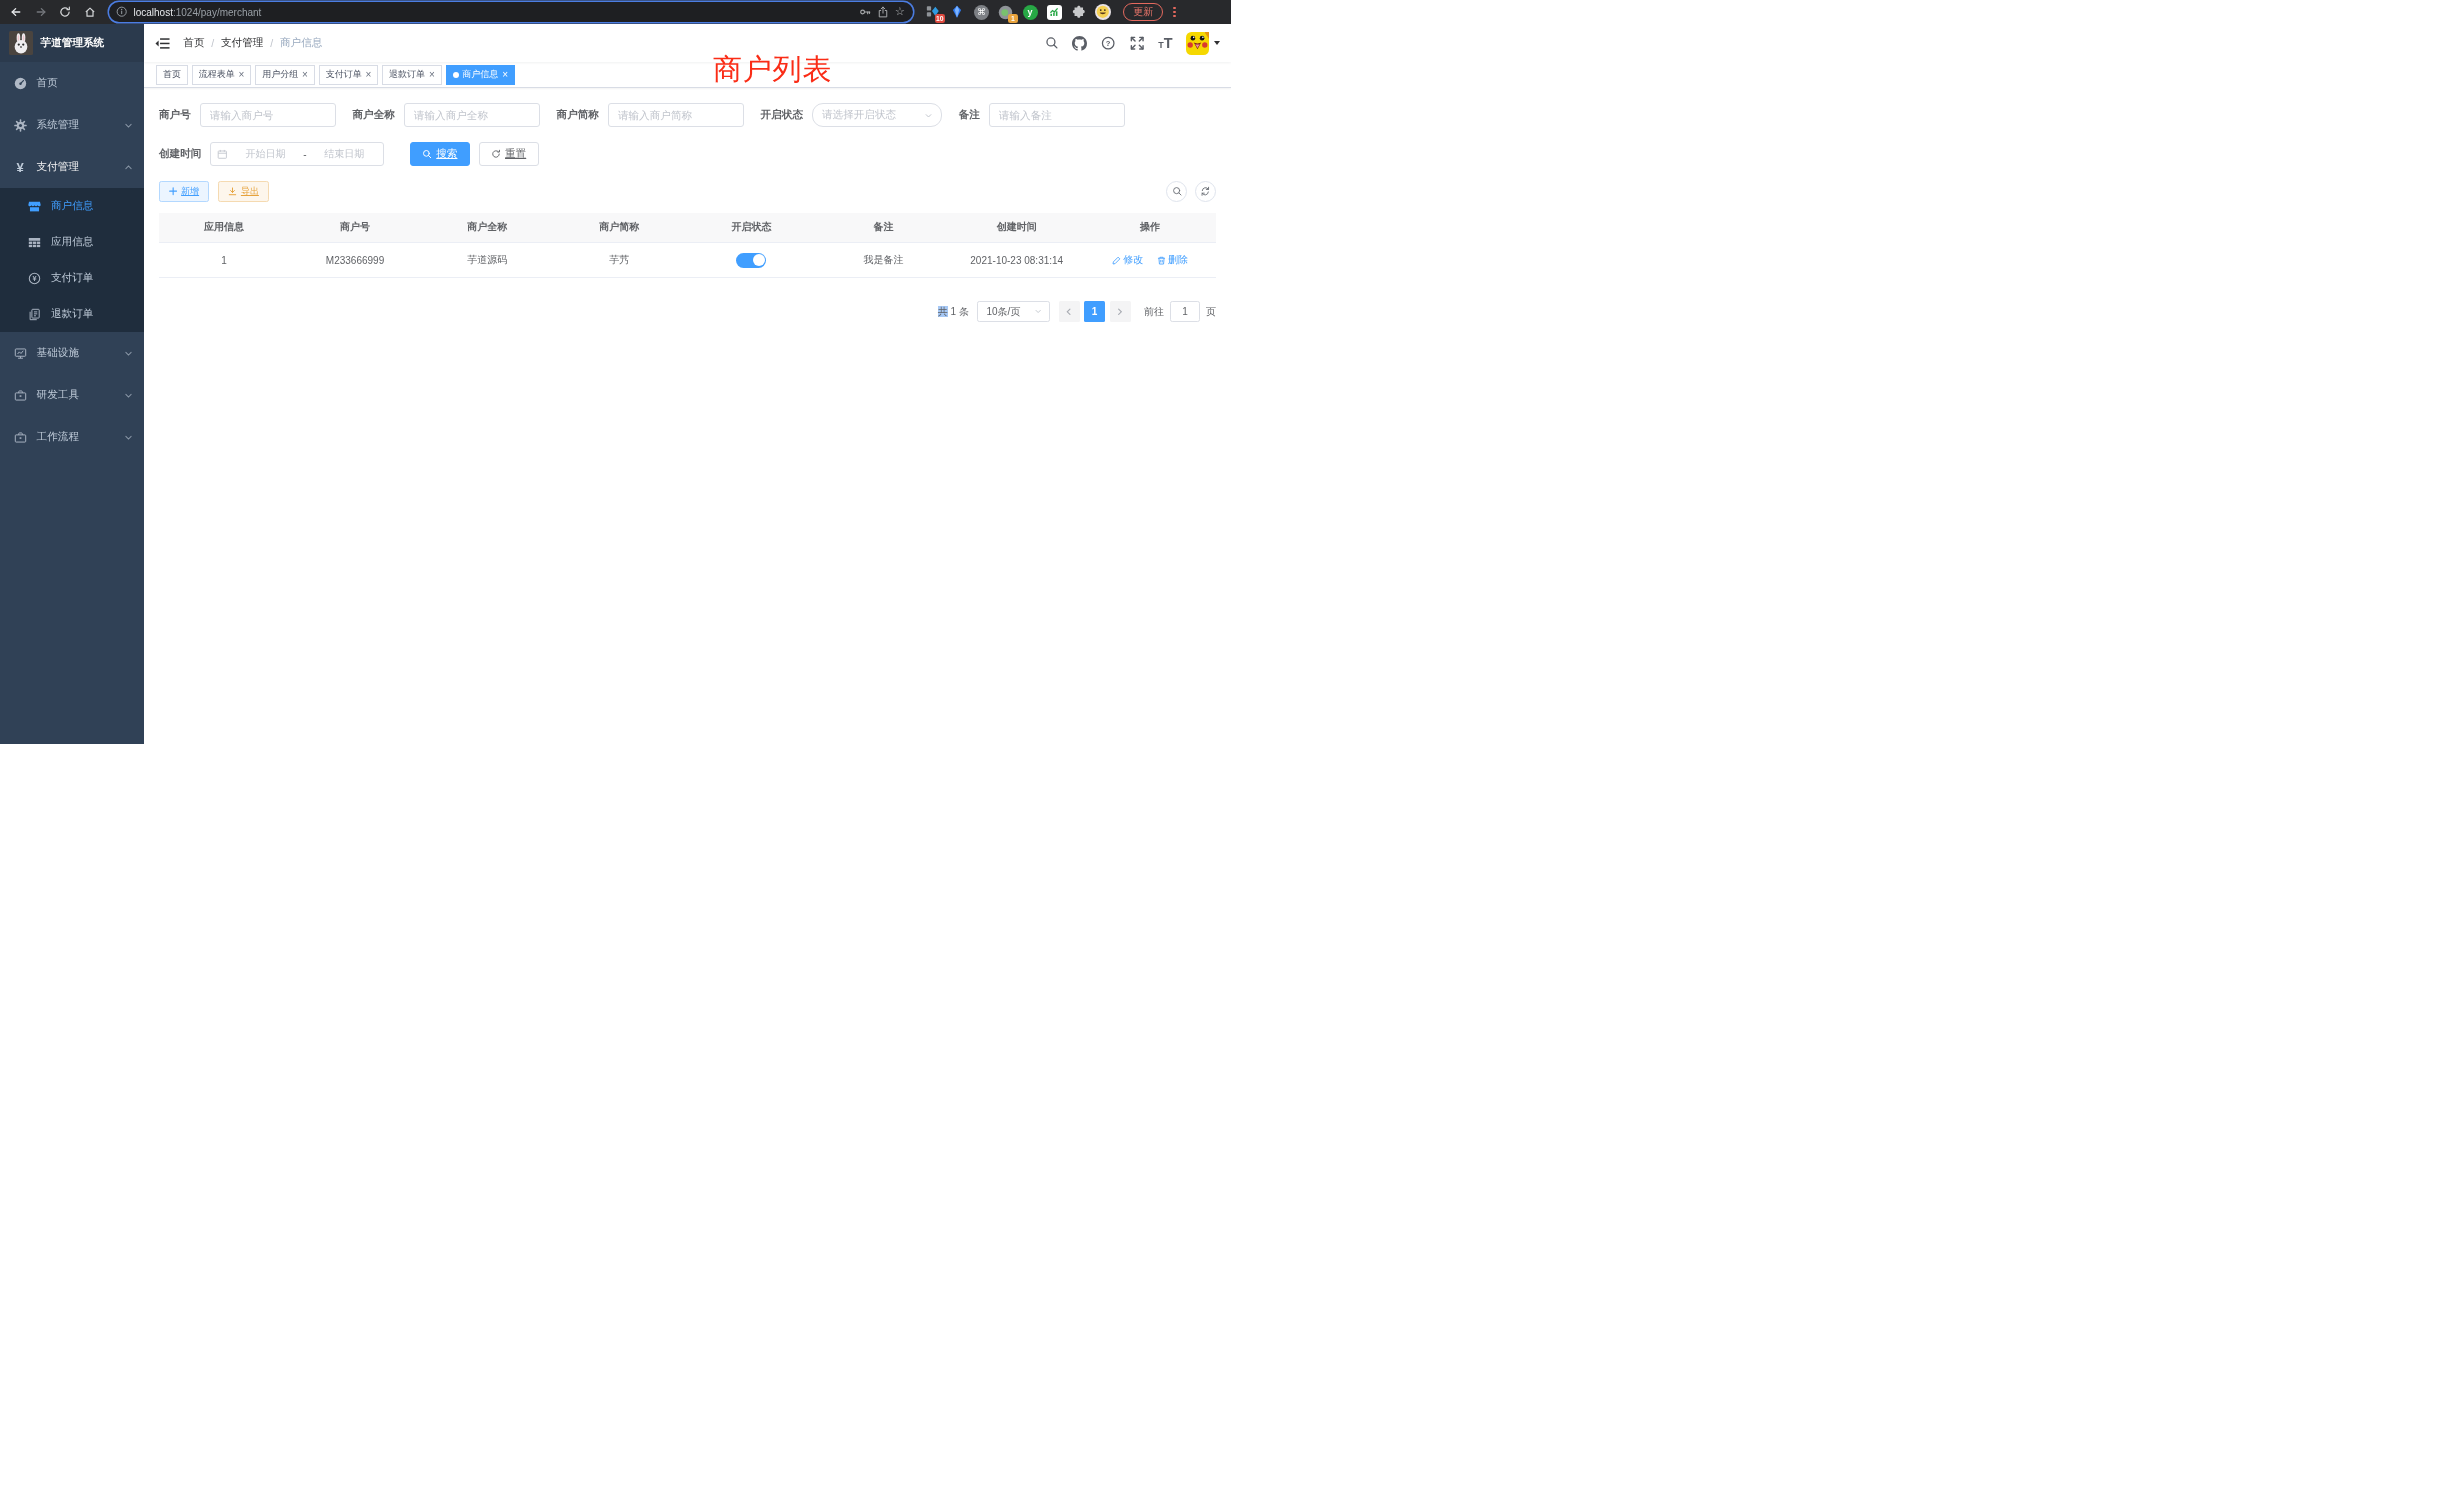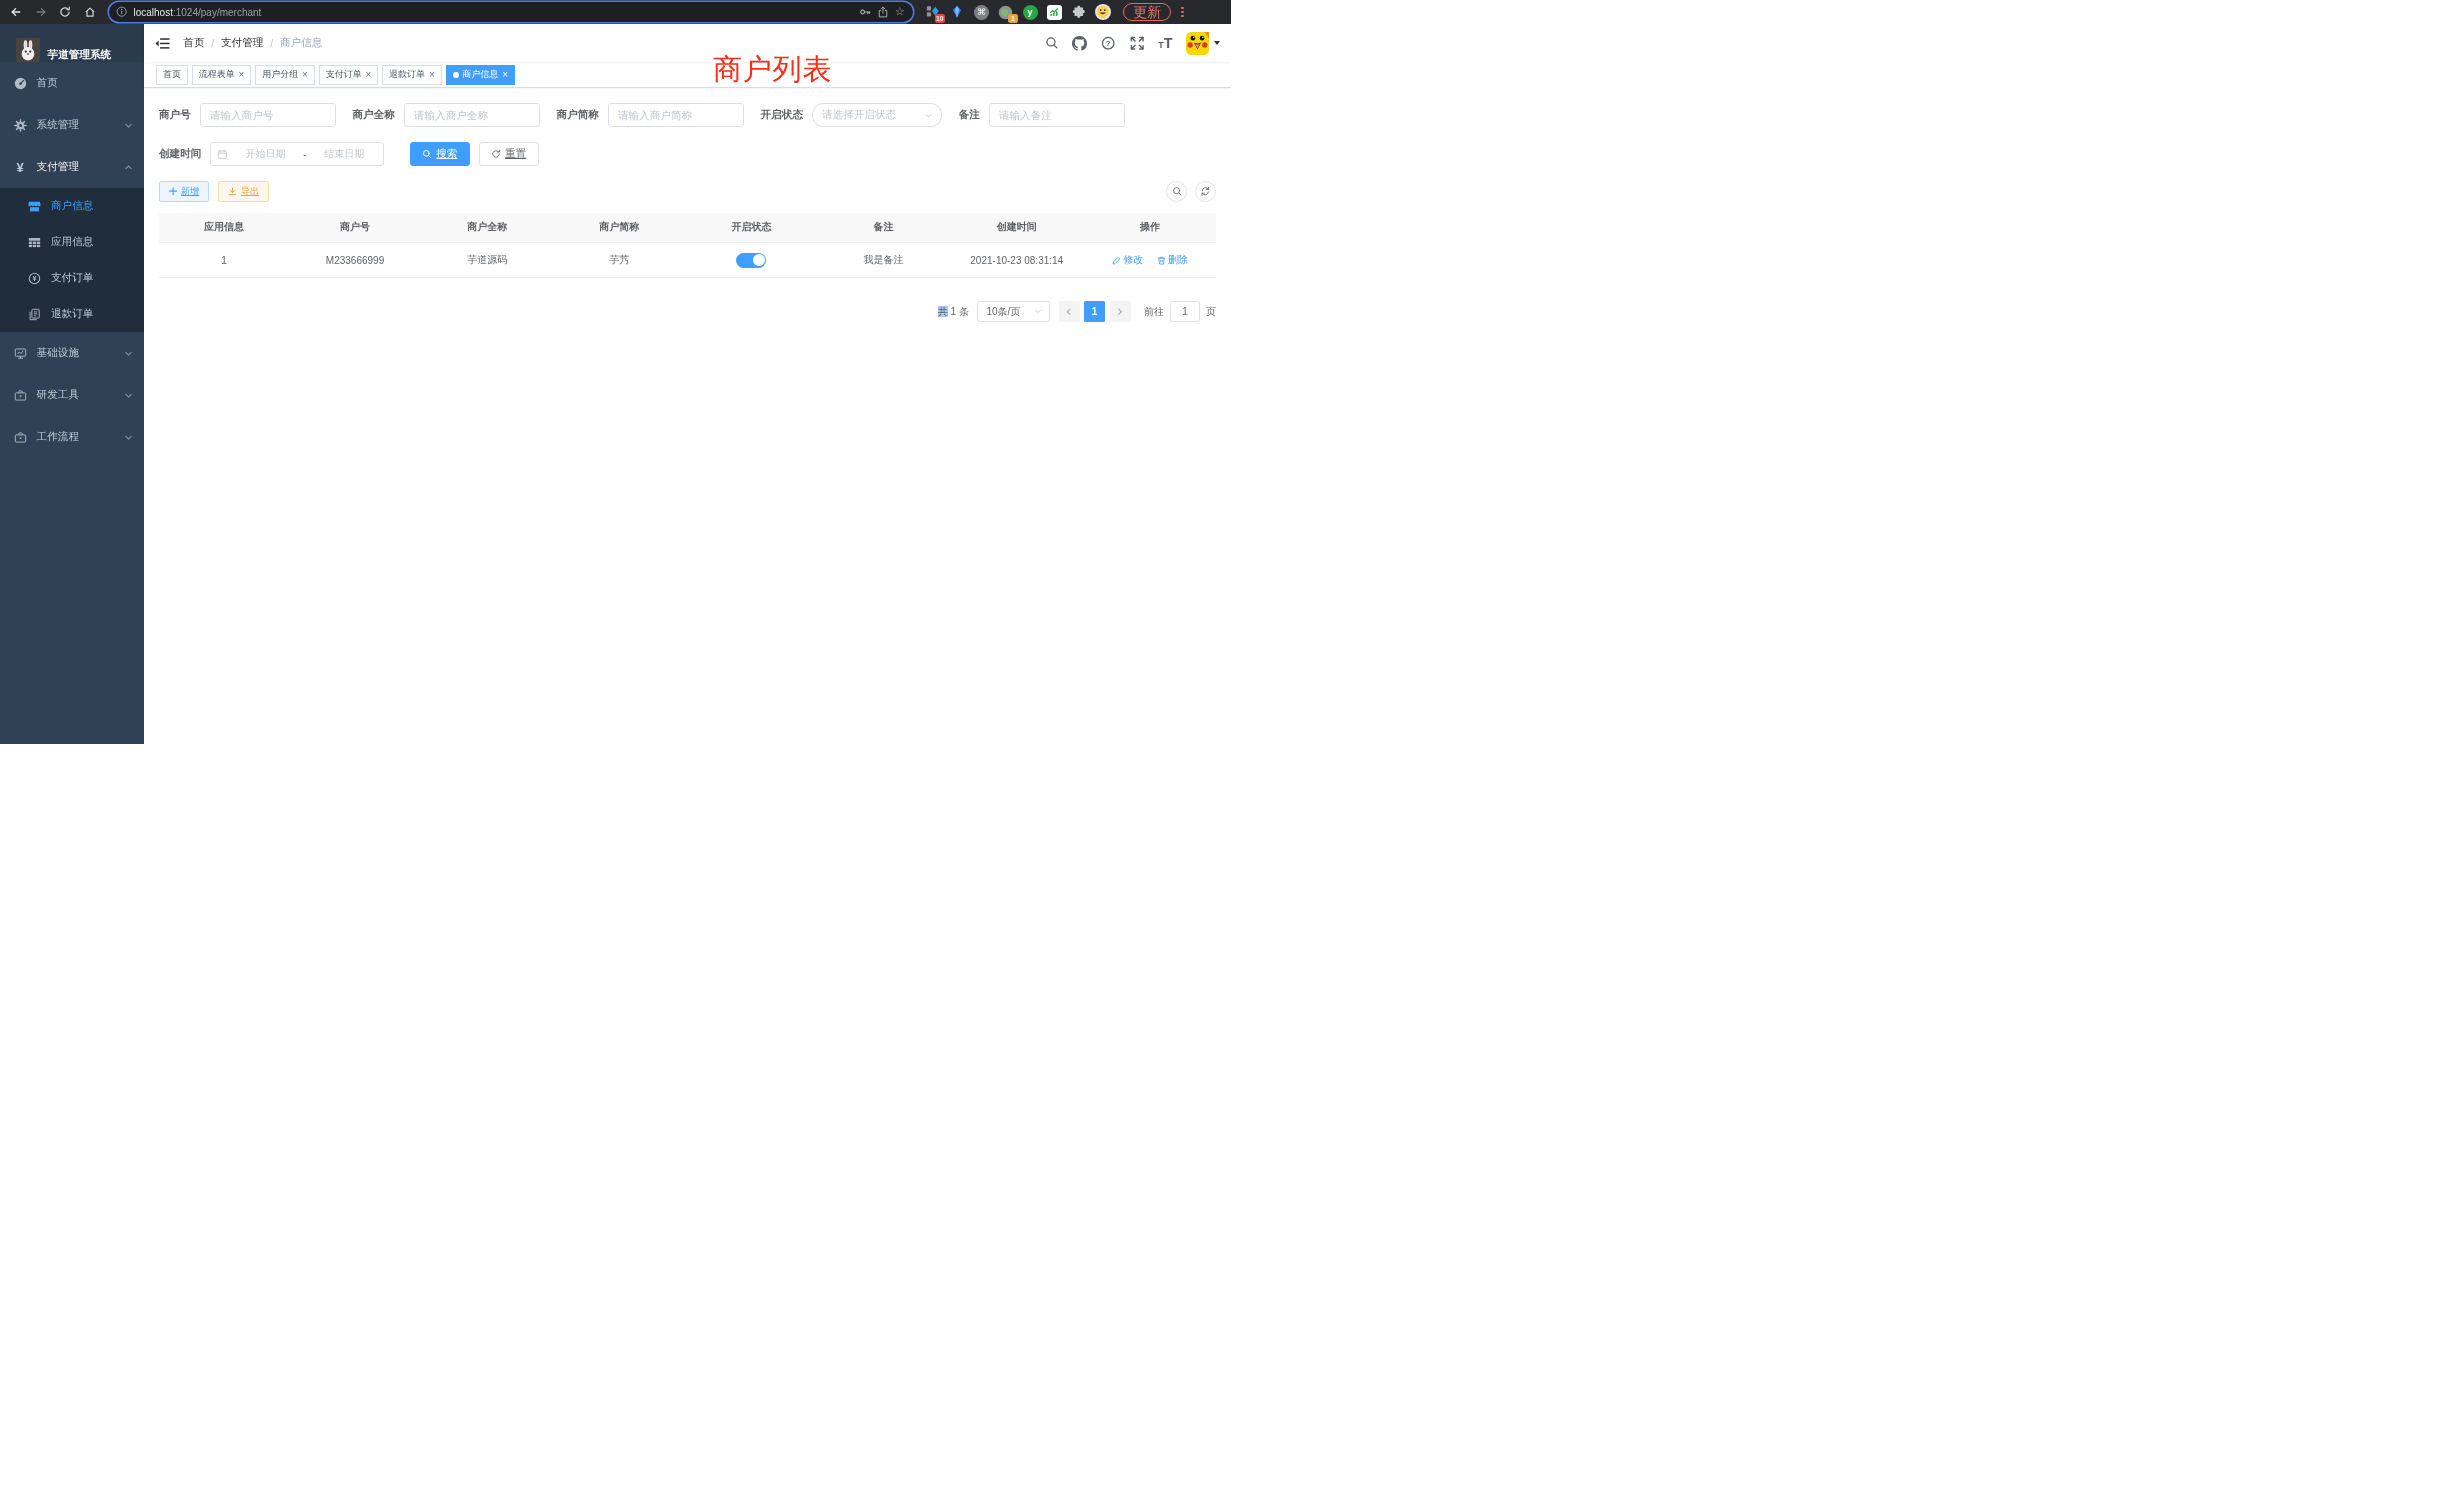--- a/index.html
+++ b/index.html
@@ -16,28 +16,28 @@
   .urlbar .spacer { flex:1; }
   .ext-tray { display:flex; align-items:center; gap:7.6px; margin-left:7.6px; }
   .ext { position:relative; width:16.7px; height:16.7px; display:flex; align-items:center; justify-content:center; cursor:pointer; }
   .badge { position:absolute; bottom:-3px; right:-3.8px; min-width:10px; height:9px; border-radius:2.3px; font-size:6.8px; line-height:9px; text-align:center; color:#fff; padding:0 1.5px; font-weight:bold; }
   .badge.red { background:#e04a3f; }
   .badge.orange { background:#e8a33d; }
   .circle-ext { width:15px; height:15px; border-radius:50%; background:#7d8085; color:#fff; display:flex; align-items:center; justify-content:center; font-size:9px; }
   .circle-ext.green { background:#27a745; font-weight:bold; font-size:9px; }
   .white-ext { width:15px; height:15px; border-radius:3px; background:#fff; display:flex; align-items:center; justify-content:center; }
   .emoji-face { width:16.7px; height:16.7px; border-radius:50%; background:#e9e3e6; display:flex; align-items:center; justify-content:center; }
-  .update-pill { margin-left:7.6px; border:1.1px solid #e4695e; color:#e8756a; background:transparent; border-radius:10.6px; height:18px; padding:0 9px; font-size:14px; cursor:pointer; }
+  .update-pill { margin-left:7.6px; border:1.1px solid #e4695e; color:#e8756a; background:transparent; border-radius:10.6px; height:18px; padding:0 9px; font-size:10px; cursor:pointer; }
   .chrome-dots { width:10.6px; display:flex; flex-direction:column; align-items:center; gap:1.5px; margin-left:1.5px; cursor:pointer; }
   .chrome-dots i { width:2.3px; height:2.3px; border-radius:50%; background:#e4695e; }
 
   
   .app { display:flex; height:720px; }
   .sidebar { width:144px; background:#304156; flex:0 0 auto; color:#bfcbd9; }
-  .logo-row { height:38px; display:flex; align-items:flex-end; padding-left:16px; gap:7.6px; background:#2b3a4d; }
+  .logo-row { height:38px; display:flex; align-items:center; padding-left:9px; gap:7.6px; background:#2b3a4d; }
   .app-title { color:#fff; font-size:10.6px; font-weight:bold; }
   .menu-item { height:42px; display:flex; align-items:center; padding:0 10.6px 0 13.6px; font-size:10.6px; cursor:pointer; }
   .menu-item .mi-icon { width:13px; display:flex; justify-content:center; margin-right:10px; flex:0 0 auto; }
   .menu-item .mi-label { flex:1; }
   .menu-item .chev { flex:0 0 auto; }
   .menu-item.open { color:#f4f4f5; }
   .submenu { background:#1f2d3d; }
   .sub-item { height:36px; display:flex; align-items:center; padding-left:28px; font-size:10.6px; cursor:pointer; }
   .sub-item .mi-icon { width:13px; display:flex; justify-content:center; margin-right:10px; }
   .sub-item.active { color:#409eff; }

